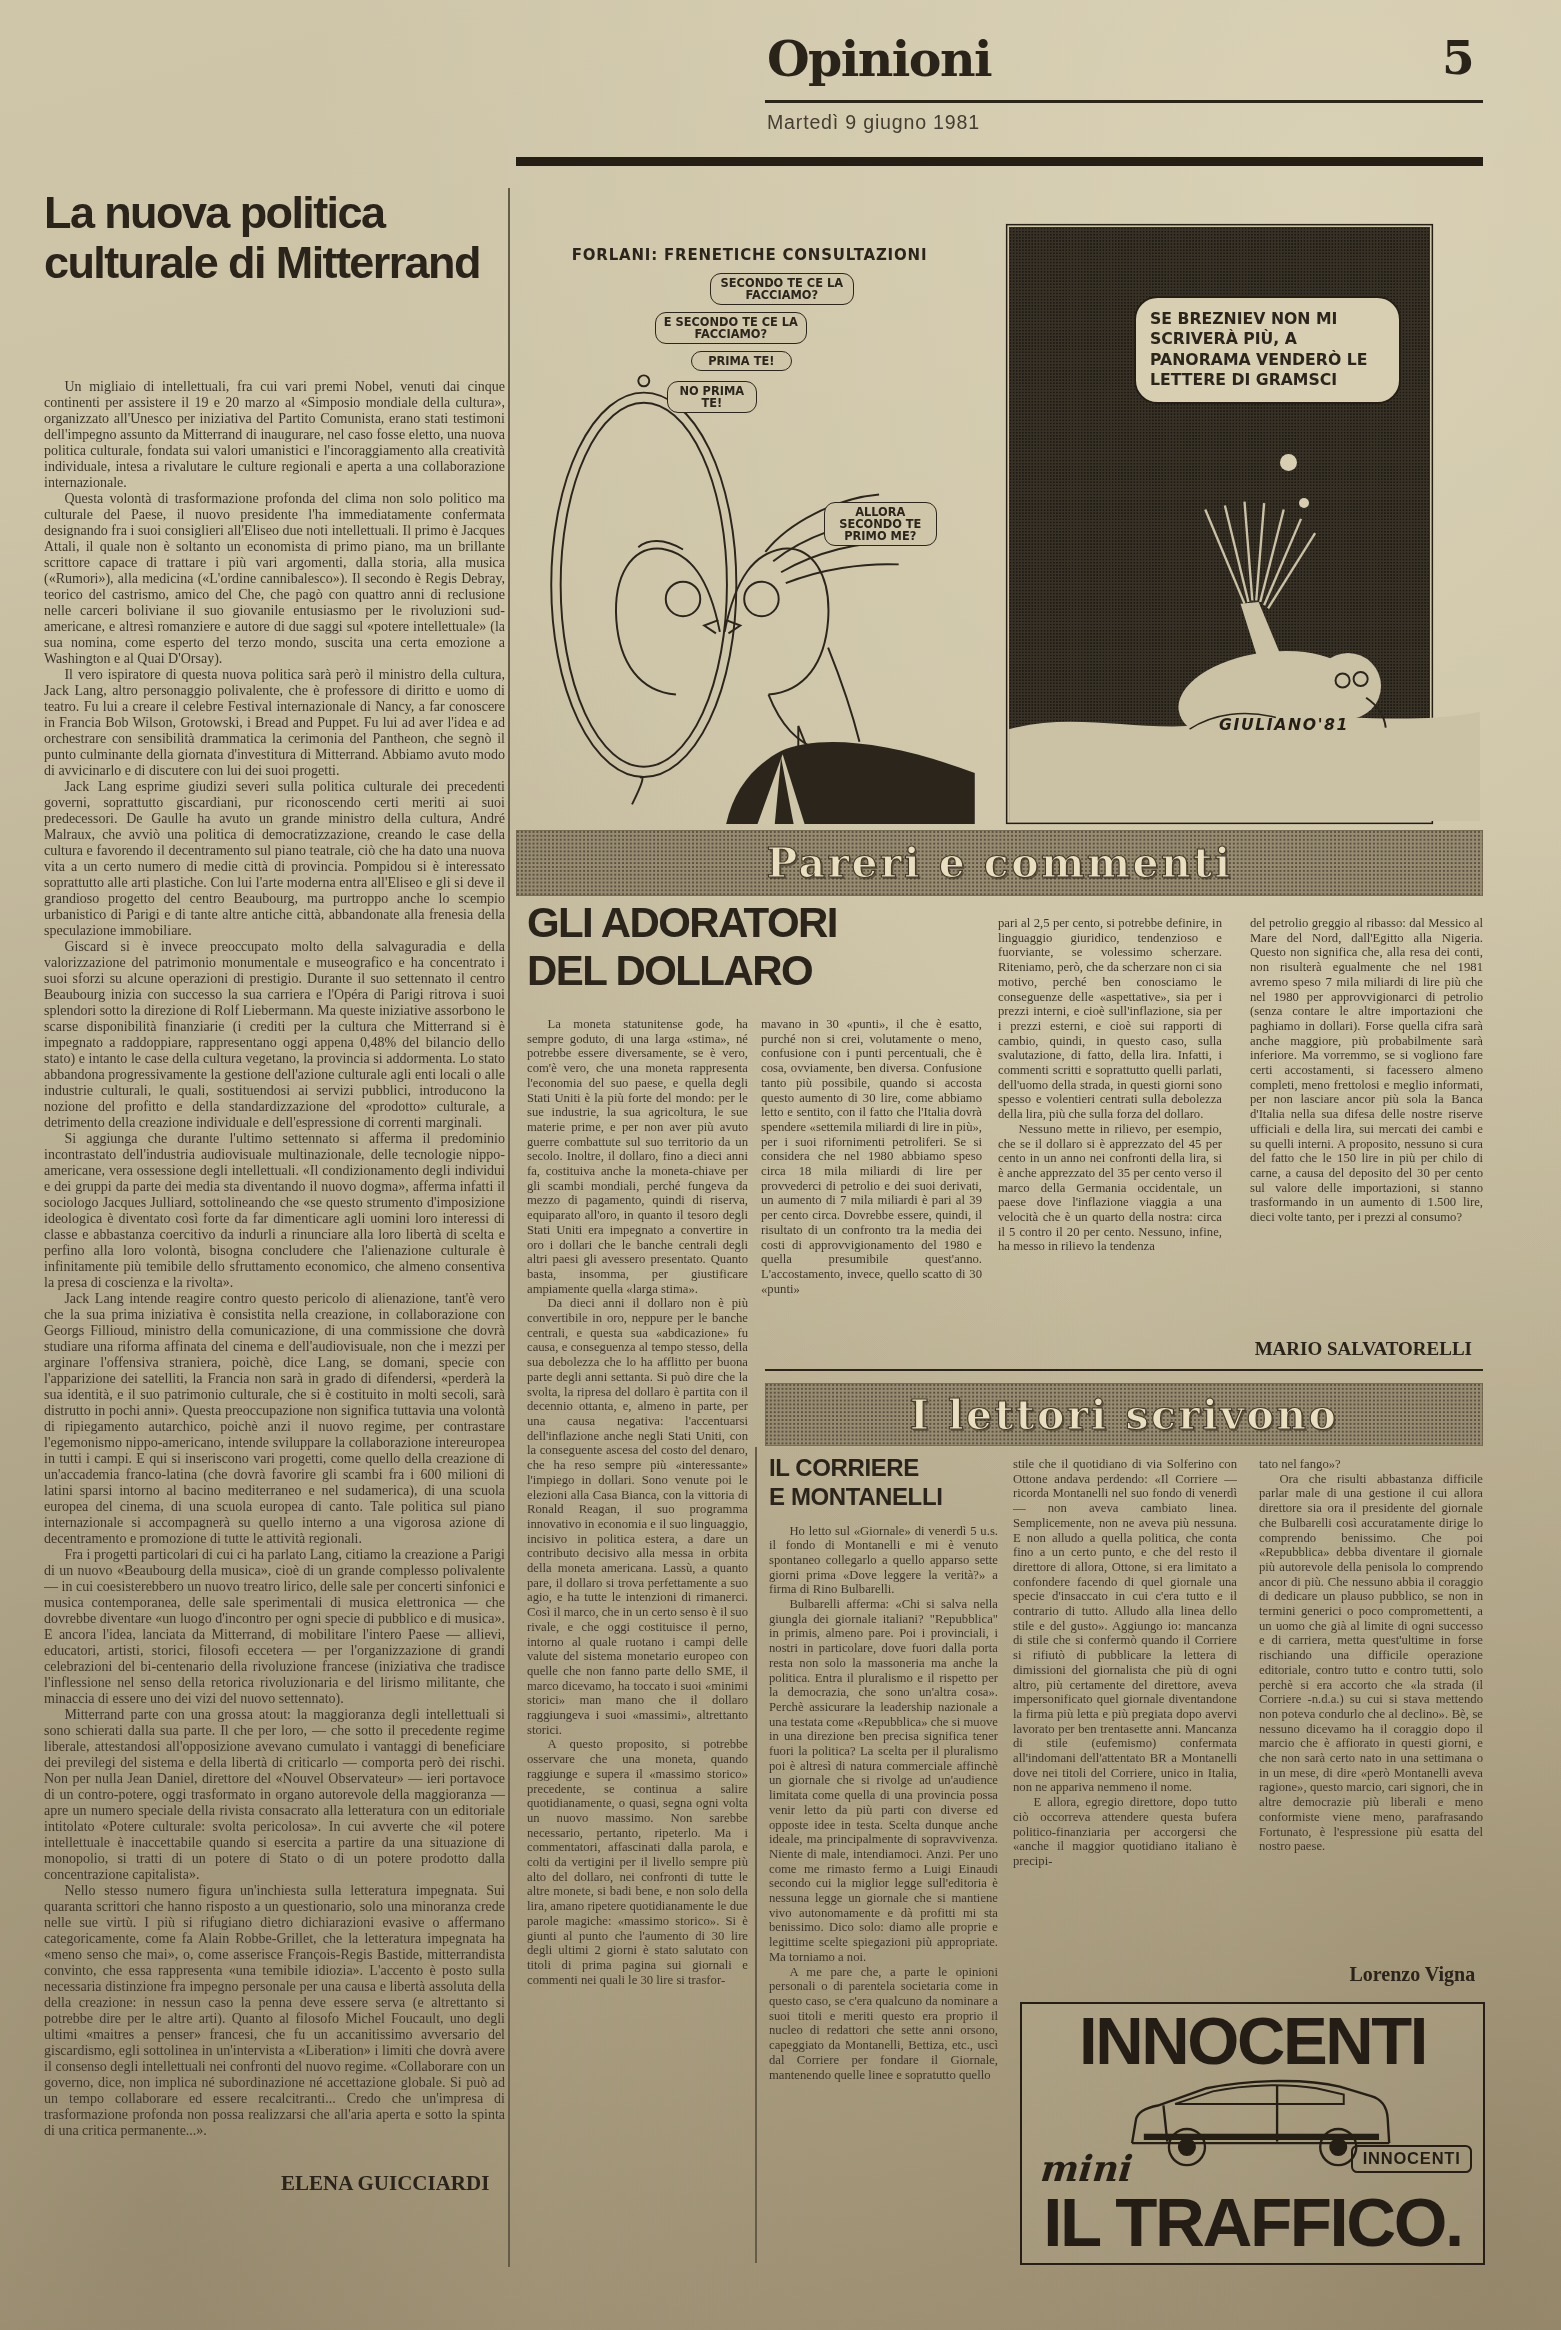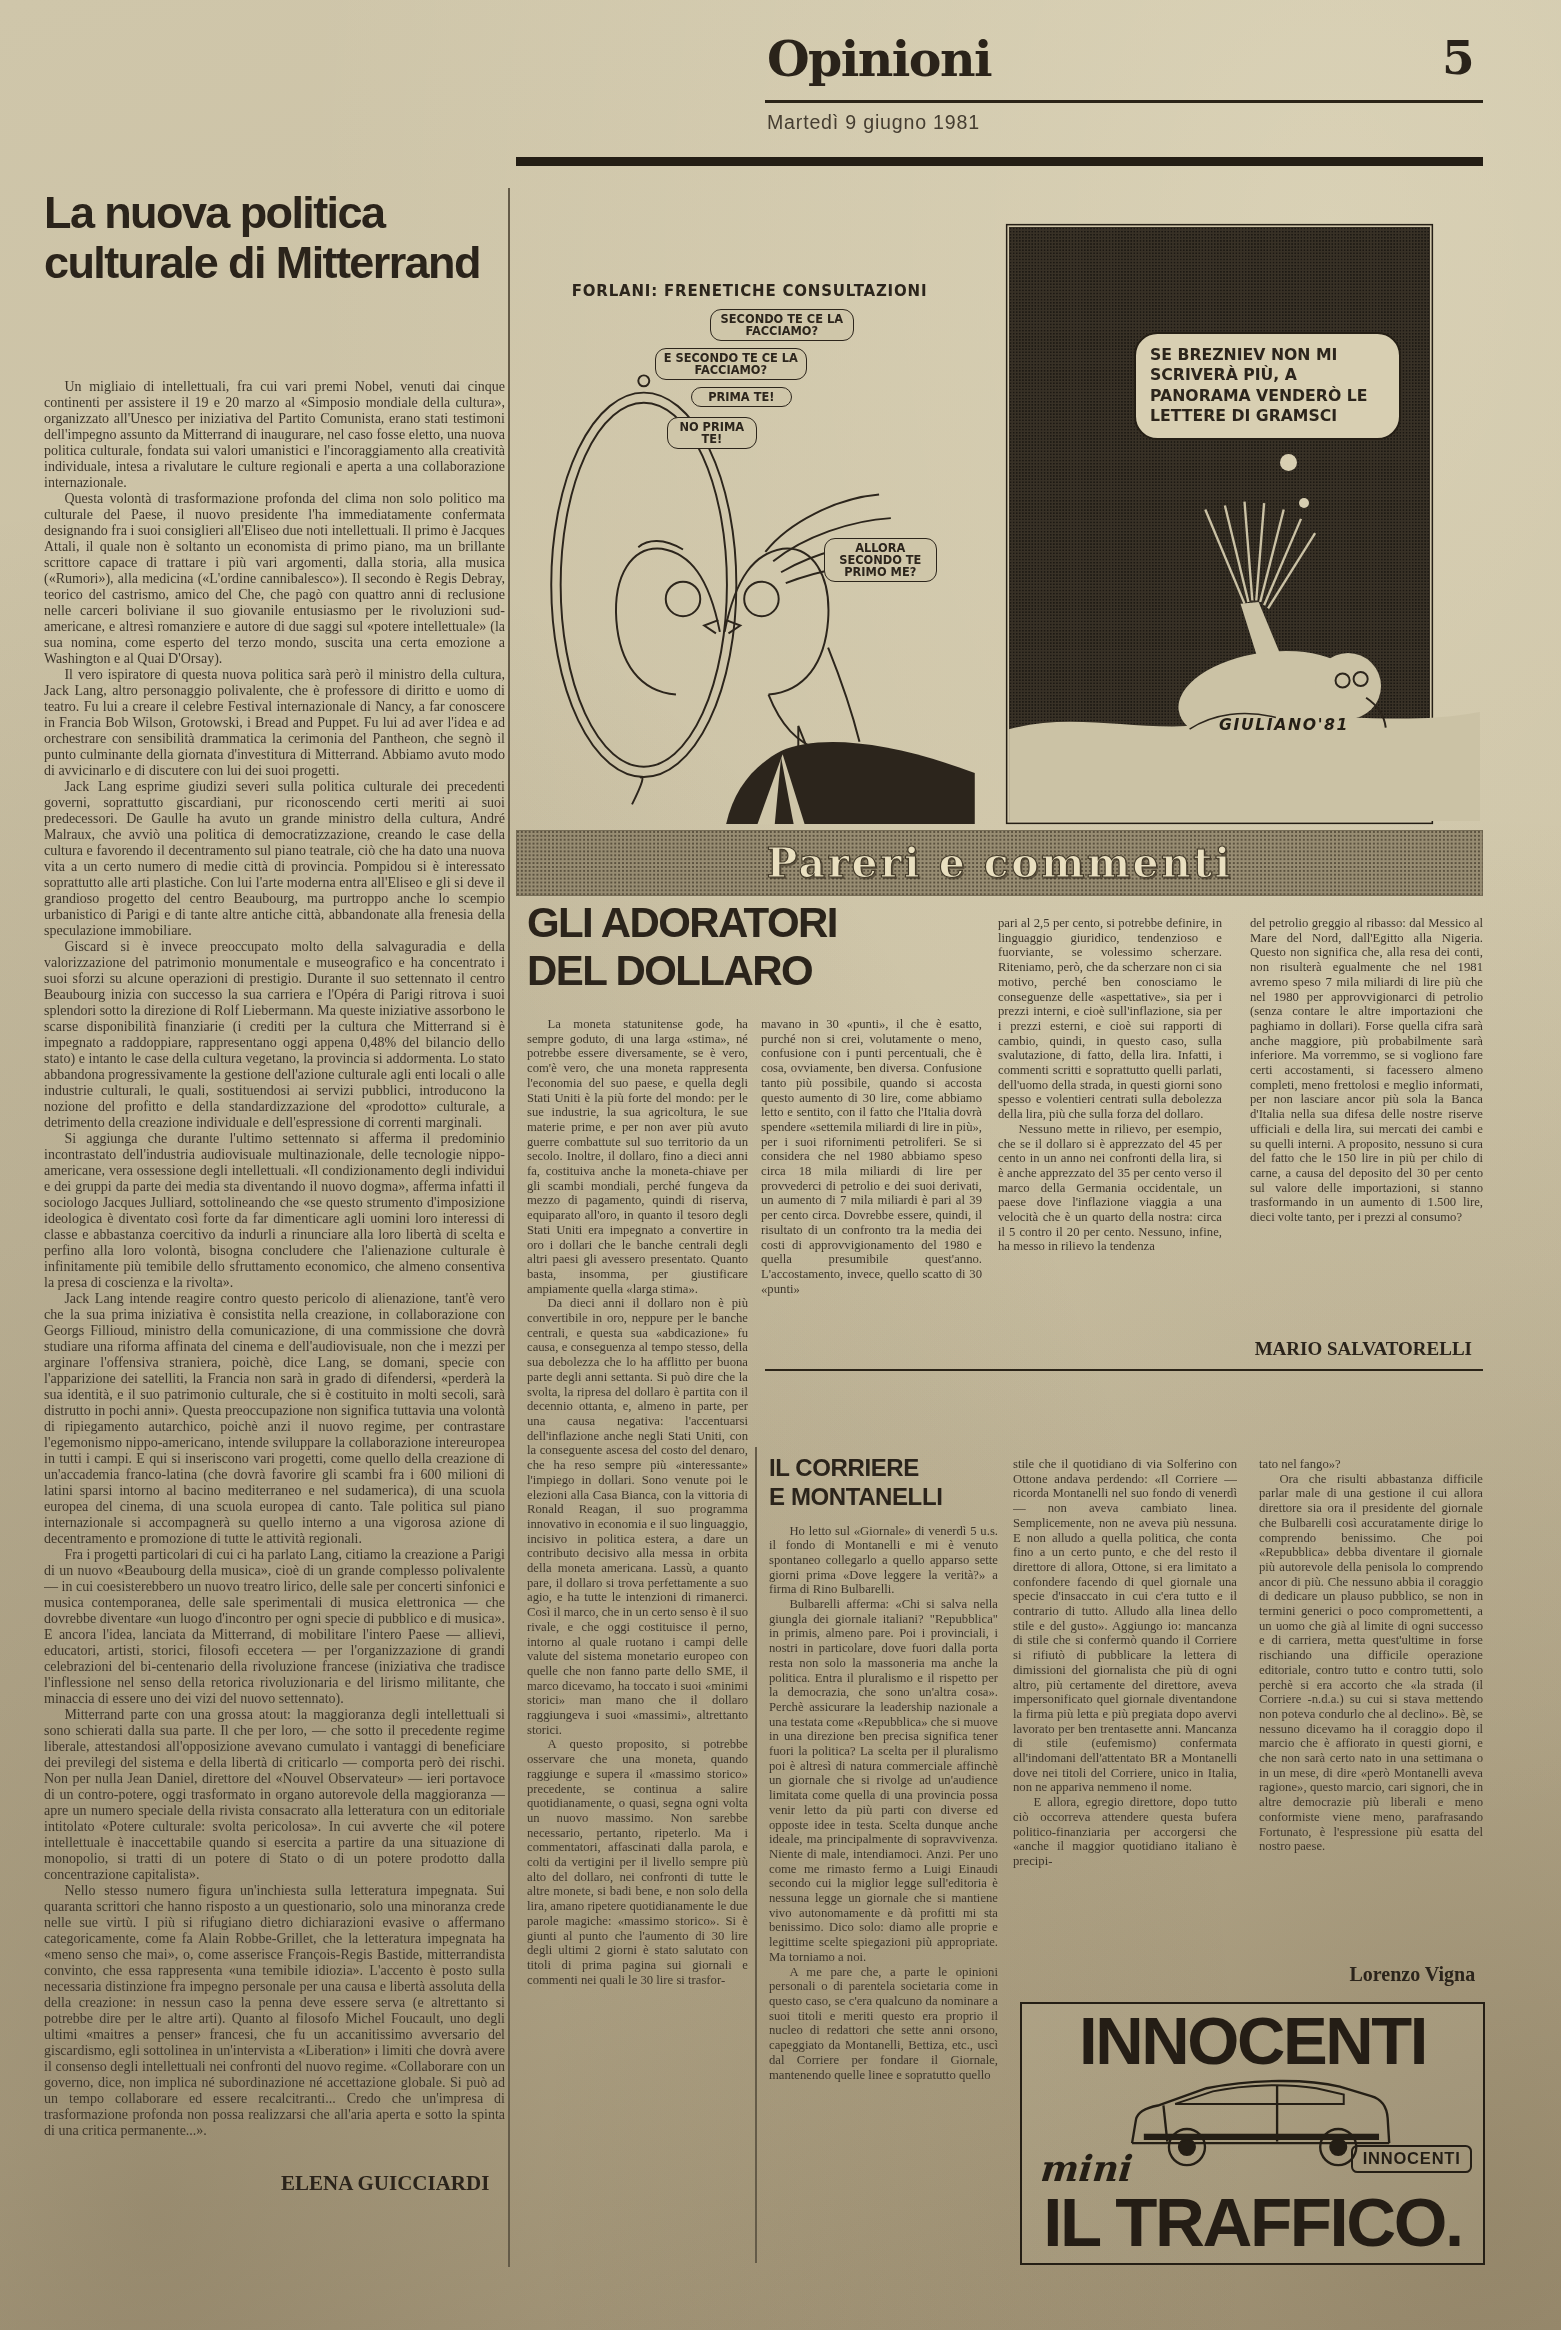--- a/index.html
+++ b/index.html
@@ -31,21 +31,21 @@
   
   .banner{background-color:#978c72;
     background-image:radial-gradient(rgba(42,34,22,.55) 0.8px, transparent 1.1px);
     background-size:3.9px 3.9px;display:flex;align-items:center;justify-content:center;
     box-shadow:inset 0 0 0 0.8px #6f6550;}
   .banner span{font-family:"DejaVu Serif",serif;font-weight:bold;font-size:41px;
     color:#e9dfc0;letter-spacing:2.4px;-webkit-text-stroke:1.2px #453c2b;
     text-shadow:1.6px 1.6px 0 rgba(40,32,20,.45);}
   
   .cartoon1{overflow:hidden;}
-  .hand{font-family:"DejaVu Sans",sans-serif;color:#2c251c;font-weight:bold;margin-top:36px;}
+  .hand{font-family:"DejaVu Sans",sans-serif;color:#2c251c;font-weight:bold;}
   .c1-caption{font-size:15px;letter-spacing:0.8px;text-align:center;}
   .bubble{position:absolute;background:#d5cca012;border:1.6px solid #2c251c;border-radius:11px;
     padding:3.1px 6.3px;font-size:11.4px;line-height:12px;text-align:center;background:#cfc6a9;}
   .cartoon2{background:#383126;box-shadow:0 0 0 1.6px #cfc6a9,0 0 0 3.1px #241e15;
     background-image:radial-gradient(rgba(0,0,0,.5) 0.8px, transparent 1px);background-size:3.1px 3.1px;}
   .c2-bubble{position:absolute;background:#d8cfb2;border:2.4px solid #241e15;border-radius:23.5px;
     padding:11px 14px;font-size:15.7px;line-height:20.4px;}
   .dot{position:absolute;background:#d8cfb2;border-radius:50%;}
   .c2-sig{position:absolute;font-family:"DejaVu Sans",sans-serif;font-style:italic;
     font-weight:bold;font-size:15.7px;color:#241e15;letter-spacing:1.6px;}
@@ -187,20 +187,23 @@
     </div>
   <div class="abs" style="left:1250px;top:916px;width:233px;">
     <div class="bodycopy col-copy cont" style="height:417px;">
         <p>del petrolio greggio al ribasso: dal Messico al Mare del Nord, dall'Egitto alla Nigeria. Questo non significa che, alla resa dei conti, non risulterà egualmente che nel 1981 avremo speso 7 mila miliardi di lire più che nel 1980 per approvvigionarci di petrolio (senza contare le altre importazioni che paghiamo in dollari). Forse quella cifra sarà anche maggiore, più probabilmente sarà inferiore. Ma vorremmo, se si vogliono fare certi accostamenti, si facessero almeno completi, meno frettolosi e meglio informati, per non lasciare ancor più sola la Banca d'Italia nella sua difesa delle nostre riserve ufficiali e della lira, sui mercati dei cambi e su quelli interni. A proposito, nessuno si cura del fatto che le 150 lire in più per chilo di carne, a causa del deposito del 30 per cento sul valore delle importazioni, si stanno trasformando in un aumento di 1.500 lire, dieci volte tanto, per i prezzi al consumo?</p>
       </div>
     <div class="sig" style="font-size:19px;margin-top:4.7px;padding-right:11px;">MARIO SALVATORELLI</div>
   </div>
 
   <div class="abs head-rule" style="left:765px;top:1369px;width:718px;height:2.4px;"></div>
 
+  <div class="abs banner" style="left:765px;top:1383px;width:718px;height:63px;">
+    <span>I lettori scrivono</span>
+  </div>
 
   <div class="abs" style="left:769px;top:1453px;width:229px;">
     <h3 class="letters-heading">
       <span>IL CORRIERE</span><br>
       <span>E MONTANELLI</span>
     </h3>
     <div class="bodycopy col-copy" style="height:729px;">
         <p>Ho letto sul «Giornale» di venerdì 5 u.s. il fondo di Montanelli e mi è venuto spontaneo collegarlo a quello apparso sette giorni prima «Dove leggere la verità?» a firma di Rino Bulbarelli.</p>
         <p>Bulbarelli afferma: «Chi si salva nella giungla dei giornale italiani? "Repubblica" in primis, almeno pare. Poi i provinciali, i nostri in particolare, dove fuori dalla porta resta non solo la massoneria ma anche la politica. Entra il pluralismo e il rispetto per la democrazia, che sono un'altra cosa». Perchè assicurare la leadership nazionale a una testata come «Repubblica» che si muove in una direzione ben precisa significa tener fuori la politica? La scelta per il pluralismo poi è altresì di natura commerciale affinchè un giornale che si rivolge ad un'audience limitata come quella di una provincia possa venir letto da più parti con diverse ed opposte idee in testa. Scelta dunque anche ideale, ma principalmente di sopravvivenza. Niente di male, intendiamoci. Anzi. Per uno come me rimasto fermo a Luigi Einaudi secondo cui la miglior legge sull'editoria è nessuna legge un giornale che si mantiene vivo autonomamente e dà profitti mi sta benissimo. Dico solo: diamo alle proprie e legittime scelte spiegazioni più appropriate. Ma torniamo a noi.</p>
         <p>A me pare che, a parte le opinioni personali o di parentela societaria come in questo caso, se c'era qualcuno da nominare a suoi titoli e meriti questo era proprio il nucleo di redattori che sette anni orsono, capeggiato da Montanelli, Bettiza, etc., uscì dal Corriere per fondare il Giornale, mantenendo quelle linee e sopratutto quello</p>

